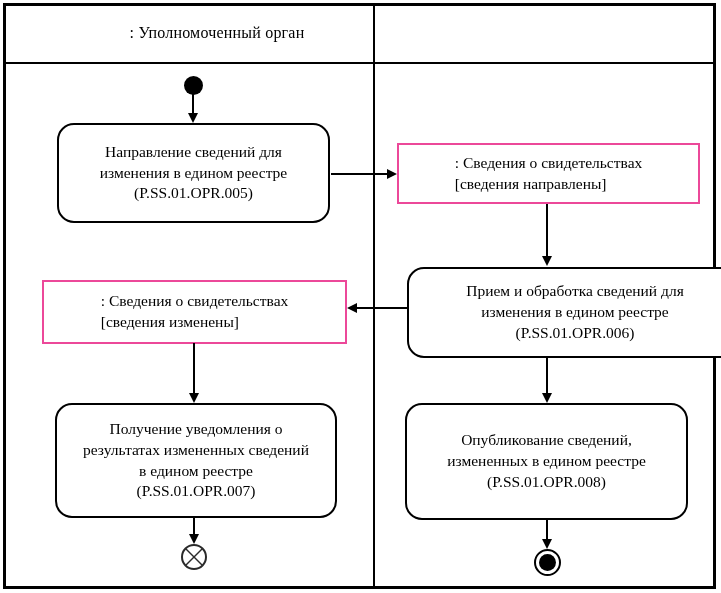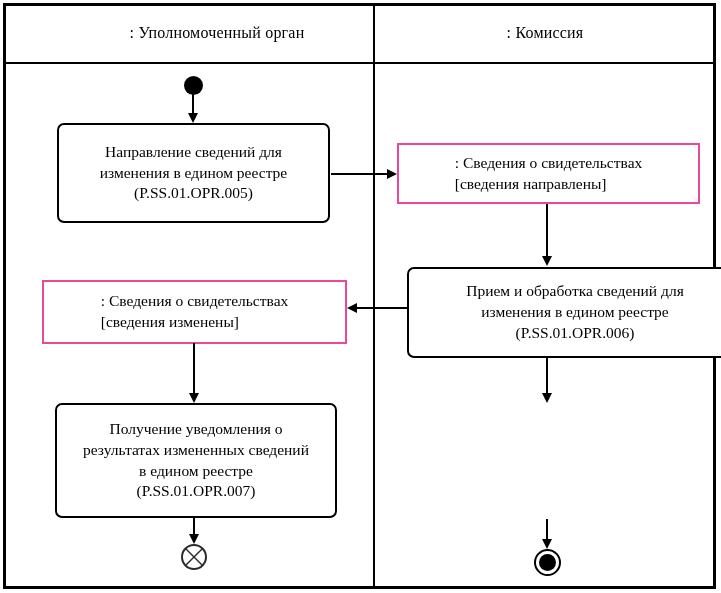--- a/index.html
+++ b/index.html
@@ -24,21 +24,21 @@
 
   .lane-header {
     display: flex; align-items: center; justify-content: center;
     font-size: 16px; letter-spacing: 0.2px;
   }
   .lane-header-1 { left: 6px;   top: 6px; width: 422px; height: 54px; }
   .lane-header-2 { left: 376px; top: 6px; width: 338px; height: 54px; }
 
   
   .activity {
-    border: 2px solid #000000; border-radius: 7px; background: #ffffff;
+    border: 2px solid #000000; border-radius: 17px; background: #ffffff;
     display: flex; align-items: center; justify-content: center;
     text-align: center; font-size: 15.5px; line-height: 1.35;
     white-space: pre-line; padding: 2px 6px;
   }
   .object-node {
     border: 2px solid #ec4899; background: #ffffff;
     display: flex; align-items: center; justify-content: center;
     text-align: left; font-size: 15.5px; line-height: 1.35;
     white-space: pre-line; padding: 2px 6px;
   }
@@ -78,21 +78,20 @@
 </head>
 <body>
 
 <div id="canvas">
 
   <div class="abs outer-frame"></div>
   <div class="abs header-underline"></div>
   <div class="abs lane-divider"></div>
 
   <div class="abs lane-header lane-header-1">: Уполномоченный орган</div>
-  <div class="abs lane-header lane-header-2">: Комиссия</div>
 
   <div class="abs initial-node"></div>
   <div class="abs line-v" style="left:192px; top:94px; height:20px;"></div>
   <div class="abs ah ah-down" style="left:188px; top:113px;"></div>
 
   <div id="act005" class="abs activity">Направление сведений для
 изменения в едином реестре
 (P.SS.01.OPR.005)</div>
 
   <div class="abs line-h" style="left:331px; top:173px; width:57px;"></div>
@@ -128,20 +127,23 @@
   <div class="abs flow-final">
     <svg width="22" height="22" viewBox="0 0 22 22">
       <line x1="3" y1="3" x2="19" y2="19" stroke="#2a2a2a" stroke-width="1.4"></line>
       <line x1="19" y1="3" x2="3" y2="19" stroke="#2a2a2a" stroke-width="1.4"></line>
     </svg>
   </div>
 
   <div class="abs line-v" style="left:546px; top:357px; height:37px;"></div>
   <div class="abs ah ah-down" style="left:542px; top:393px;"></div>
 
+  <div id="act008" class="abs activity">Опубликование сведений,
+измененных в едином реестре
+(P.SS.01.OPR.008)</div>
 
   <div class="abs line-v" style="left:546px; top:519px; height:21px;"></div>
   <div class="abs ah ah-down" style="left:542px; top:539px;"></div>
 
   <div class="abs activity-final">
     <div class="activity-final-dot"></div>
   </div>
 
 </div>
 

